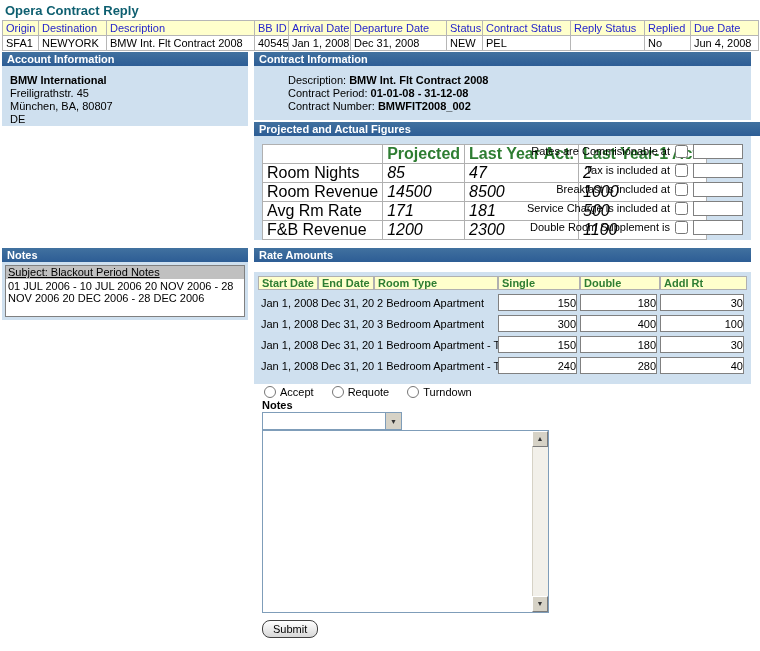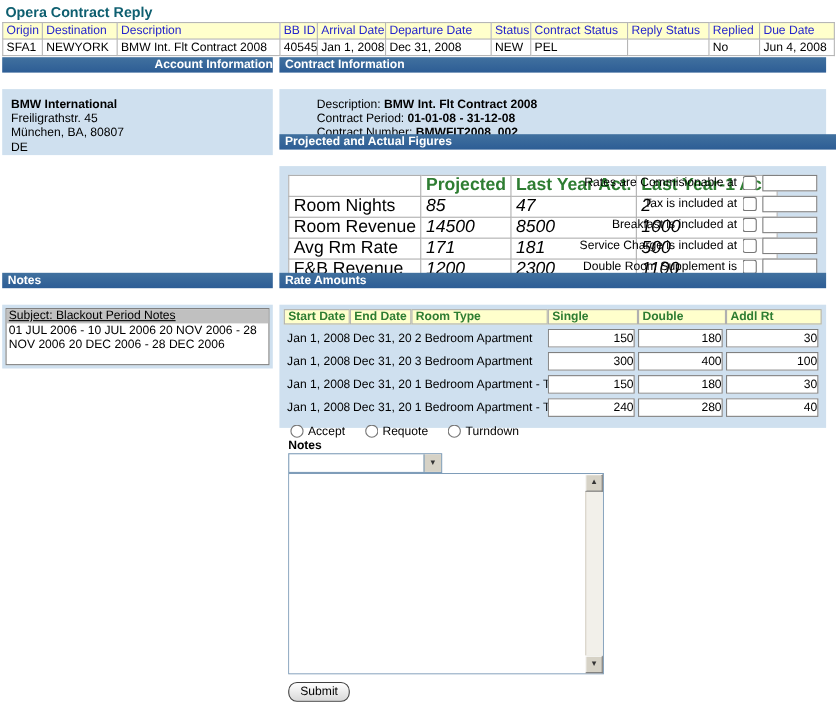--- a/index.html
+++ b/index.html
@@ -13,23 +13,23 @@
   .summary-wrap { position:absolute; left:2px; top:20px; }
   table.summary { border-collapse:collapse; table-layout:fixed; width:756px; }
   table.summary th, table.summary td { border:1px solid #b6b6b6; font-size:11px; font-weight:normal;
       text-align:left; padding:0 3px; height:15px; white-space:nowrap; overflow:hidden; }
   table.summary th { background:#ffffcc; color:#2626cc; }
   table.summary td { background:#fff; }
 
   
   .bar { position:absolute; height:14px; background:linear-gradient(180deg,#41719f,#2d5d95);
          color:#fff; font-weight:bold; line-height:14px; padding-left:5px; font-size:11px; white-space:nowrap; }
-  .panel { position:absolute; background:#cfe0ef;margin-top:15px; }
-
-  #bar-account { left:2px; top:52px; width:246px;text-align:right; }
+  .panel { position:absolute; background:#cfe0ef; }
+
+  #bar-account { left:2px; top:52px; width:246px; }
   #panel-account { left:2px; top:66px; width:246px; height:60px; }
   .acct-text { padding:8px 0 0 8px; line-height:13px; }
   .bold { font-weight:bold; }
 
   #bar-contract { left:254px; top:52px; width:497px; }
   #panel-contract { left:254px; top:66px; width:497px; height:54px; }
   .contract-lines { padding:8px 0 0 12px; line-height:13px; }
   .contract-lines .lbl { font-weight:normal;padding-left:22px; }
   .contract-lines .val { font-weight:bold; }
 
@@ -53,21 +53,21 @@
                font-family:inherit; background:#fff; }
 
   #bar-notes { left:2px; top:248px; width:246px; }
   #panel-notes { left:2px; top:262px; width:246px; height:58px; padding:3px; }
   .notes-list { background:#fff; border:1px solid #808080; height:100%; overflow:hidden; }
   .notes-subject { background:#c0c0c0; padding:0 2px; height:13px; line-height:13px;
                    text-decoration:underline; white-space:nowrap; overflow:hidden; }
   .notes-body { padding:1px 2px; line-height:12px; }
 
   #bar-rates { left:254px; top:248px; width:497px; }
-  #panel-rates { left:254px; top:262px; width:497px; height:112px; padding:0 4px; }
+  #panel-rates { left:254px; top:272px; width:497px; height:112px; padding:0 4px; }
 
   table.rates { border-collapse:separate; border-spacing:0 4px; table-layout:fixed; width:489px; }
   table.rates th { background:#ffffcc; color:#2e7d32; border:1px solid #b0b0b0; font-size:11px;
       text-align:left; padding:0 3px; height:14px; font-weight:bold; white-space:nowrap; overflow:hidden; }
   table.rates td { font-size:11px; padding:0 3px 0 0; white-space:nowrap; overflow:hidden; height:17px; }
   table.rates td.txt { padding-left:3px; }
   .rate-input { width:100%; height:17px; border:1px solid #808080; text-align:right; font-size:11px;
                 padding:0 0; font-family:inherit; background:#fff; }
   table.rates col.r1 { width:60px; } table.rates col.r2 { width:56px; } table.rates col.r3 { width:124px; }
   table.rates col.r4 { width:82px; } table.rates col.r5 { width:80px; } table.rates col.r6 { width:87px; }

